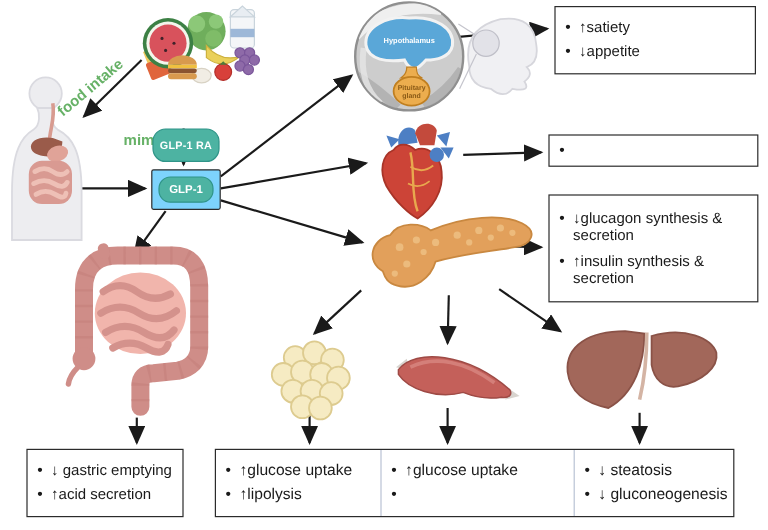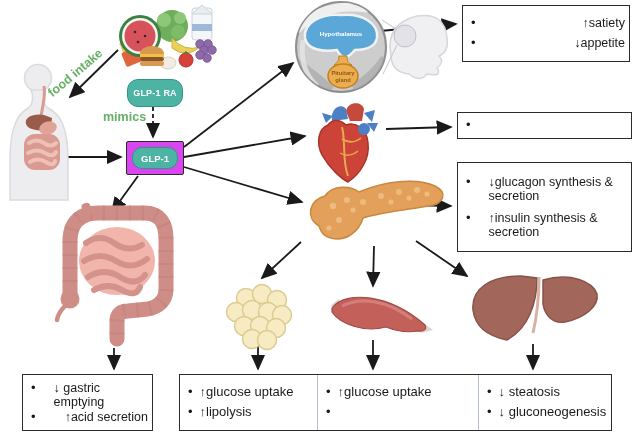--- a/index.html
+++ b/index.html
@@ -3,30 +3,30 @@
 <meta charset="utf-8">
 <style>
   html,body{margin:0;padding:0;background:#fff;}
   .canvas{position:relative;width:640px;height:442px;background:#ffffff;overflow:hidden;
           font-family:"Liberation Sans", sans-serif;color:#1a1a1a;}
   svg.art{position:absolute;left:0;top:0;}
   .label{position:absolute;font-size:12.5px;font-weight:bold;color:#66b166;white-space:nowrap;}
   .label.rot{transform:rotate(-40deg);}
   .pill{position:absolute;display:flex;align-items:center;justify-content:center;
         background:#4db3a2;border:1.5px solid #2f9488;border-radius:11px;
-        color:#fff;font-weight:bold;font-size:9px;letter-spacing:.2px;}
+        color:#fff;font-weight:bold;font-size:9px;letter-spacing:.2px;margin-top:28px;}
   .node-frame{position:absolute;display:flex;align-items:center;justify-content:center;
-        background:#d946ef;border:1.8px solid #2b2b2b;border-radius:2px;}
+        background:#7dd3fc;border:1.8px solid #2b2b2b;border-radius:2px;}
   .node-frame .pill-inner{width:44px;height:20px;background:#4db3a2;border:1.5px solid #2f9488;
         border-radius:10px;color:#fff;font-weight:bold;font-size:9.5px;
         display:flex;align-items:center;justify-content:center;}
   .obox{position:absolute;background:#fff;border:1.6px solid #2b2b2b;box-sizing:border-box;}
   .obox ul{list-style:none;margin:0;padding:5px 4px 5px 8px;height:100%;box-sizing:border-box;
            display:flex;flex-direction:column;justify-content:space-evenly;}
-  .obox li{display:flex;gap:18px;font-size:12.5px;line-height:1.12;align-items:flex-start;justify-content:space-between;}
+  .obox li{display:flex;gap:7px;font-size:12.5px;line-height:1.12;align-items:flex-start;}
   .obox li .bul{flex:0 0 auto;}
   .obox li .bul::before{content:"•";font-size:13px;}
   .combined{position:absolute;display:flex;background:#fff;border:1.6px solid #2b2b2b;box-sizing:border-box;}
   .combined .cell{height:100%;box-sizing:border-box;}
   .combined .cell + .cell{border-left:1px solid #b9c2d4;}
   .combined .cell ul{list-style:none;margin:0;padding:5px 2px 5px 8px;height:100%;box-sizing:border-box;
            display:flex;flex-direction:column;justify-content:space-evenly;}
   .combined li{display:flex;gap:7px;font-size:13px;line-height:1.12;}
   .combined li .bul::before{content:"•";font-size:13px;}
 </style>

